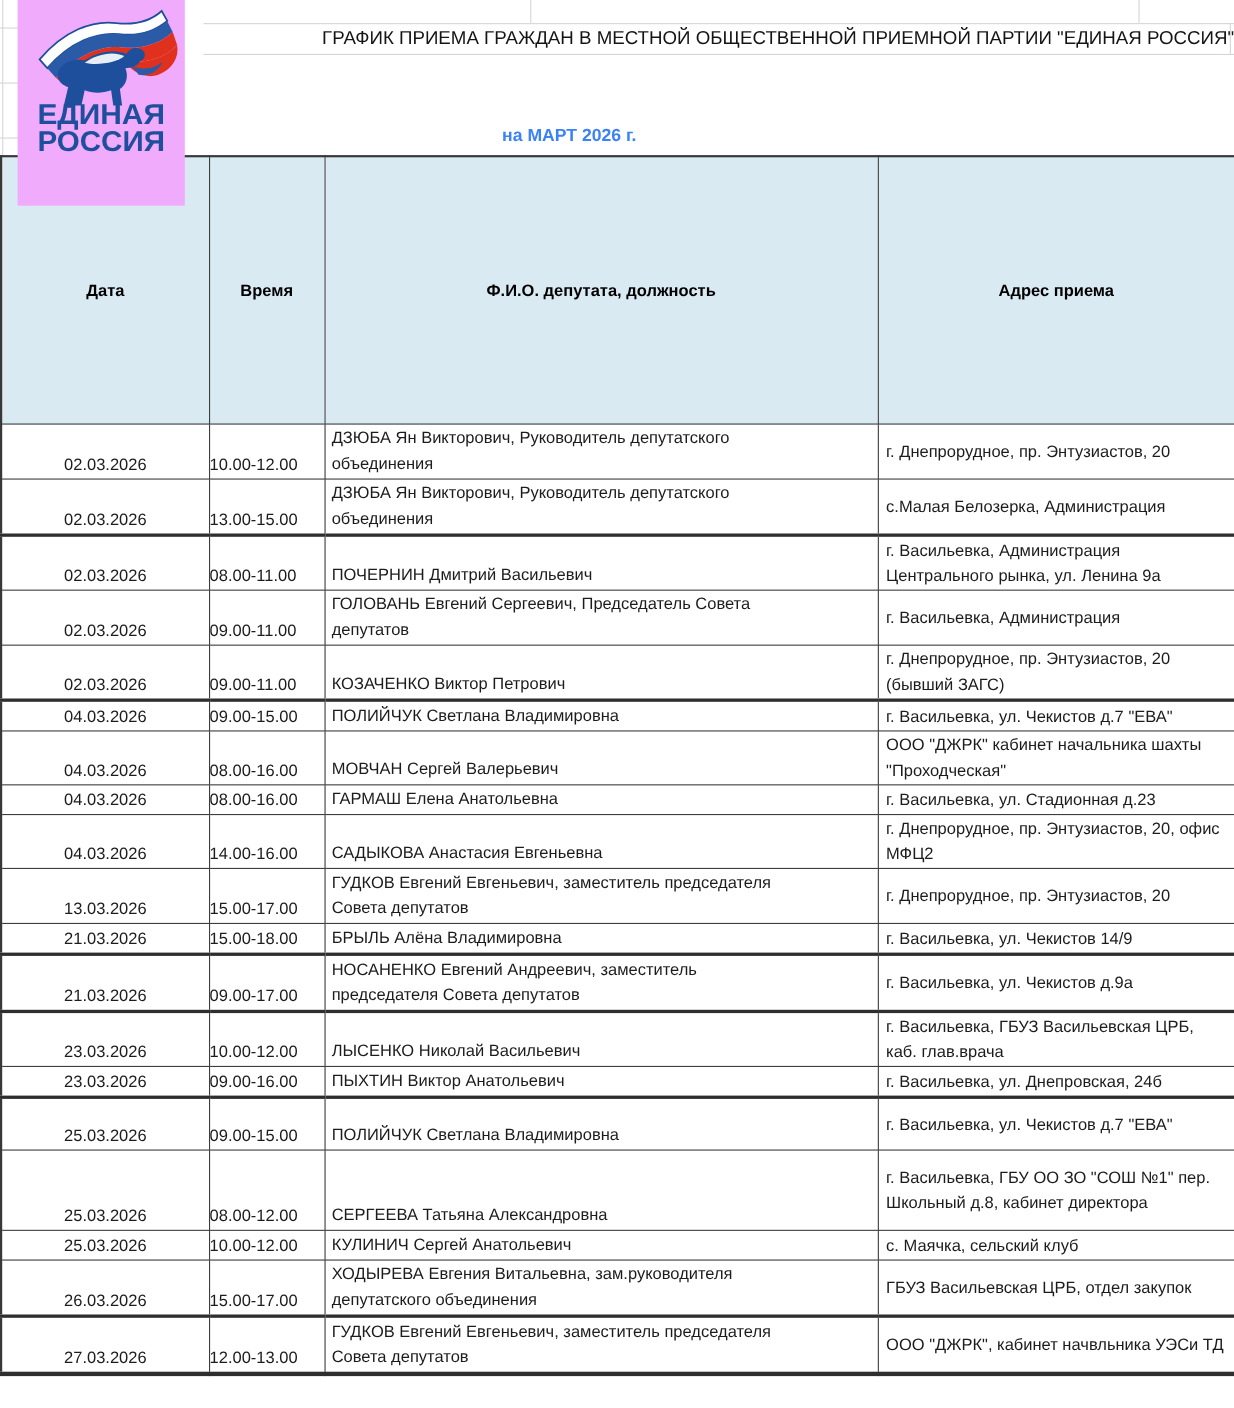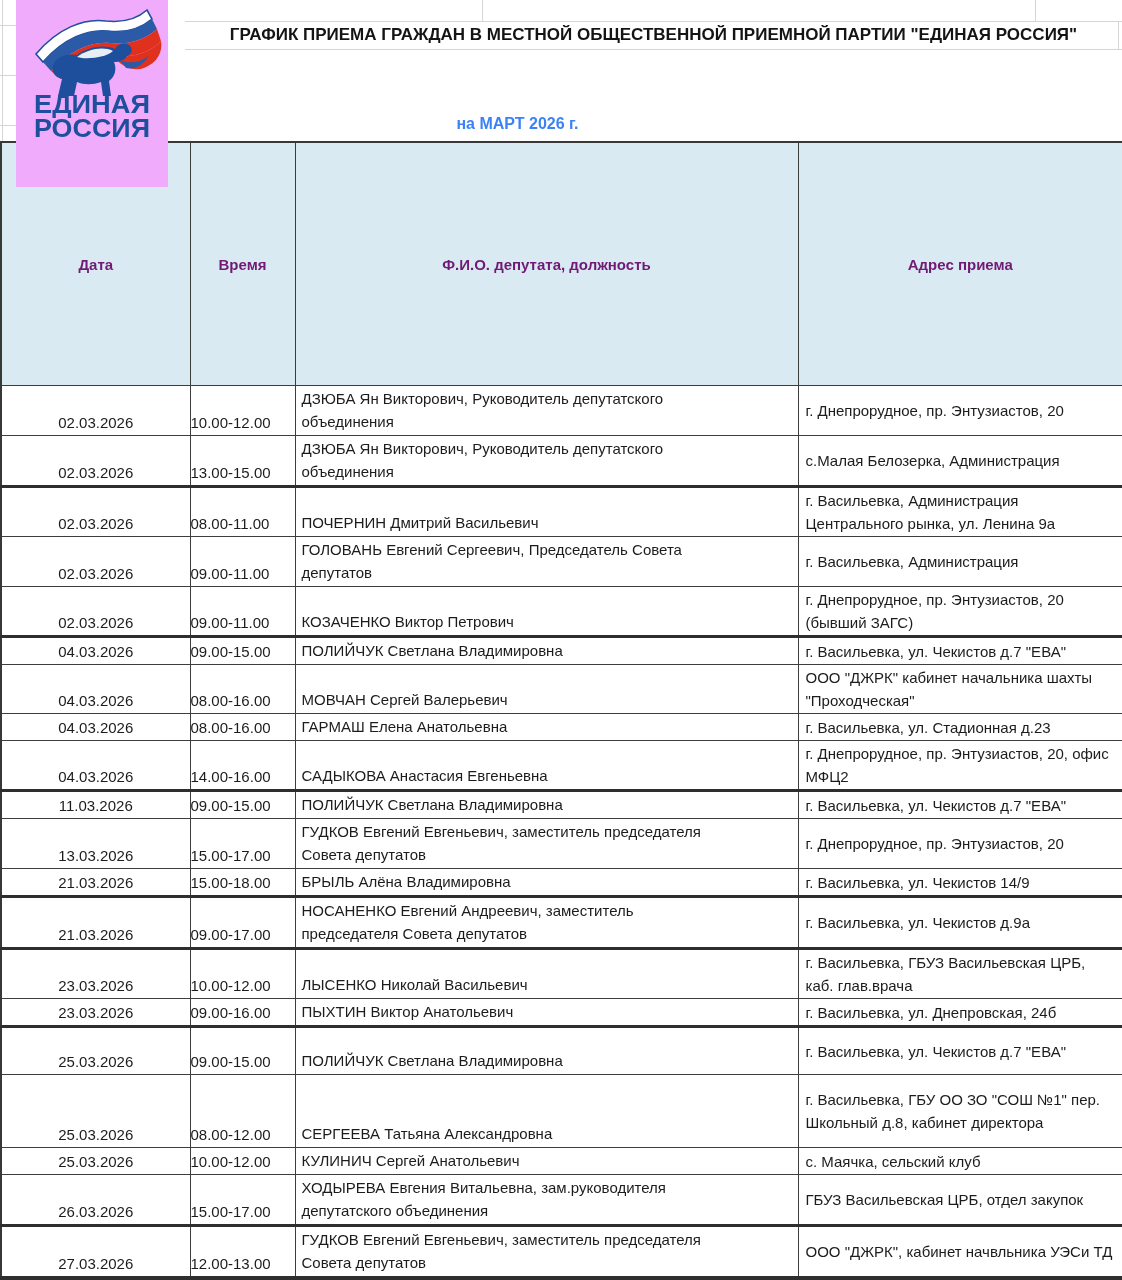--- a/index.html
+++ b/index.html
@@ -9,22 +9,22 @@
     font-family: "Liberation Sans", sans-serif;
     color: #1c1c1c;
     overflow: hidden;
     position: relative;
   }
   
   .gl { position: absolute; background: #d2d6d9; z-index: 1; }
 
   .title {
     position: absolute; left: 185px; top: 21px; width: 937px; height: 28px;
-    line-height: 28px; text-align: center;
-    font-size: 17px; font-weight: bold; color: #141414;
+    line-height: 28px; text-align: right;
+    font-size: 17px; font-weight: normal; color: #141414;
     z-index: 2; white-space: nowrap;
   }
   .subtitle {
     position: absolute; left: 0; top: 110px; width: 1035px; height: 28px;
     line-height: 28px; text-align: center;
     font-size: 16px; font-weight: bold; color: #3b82f6;
     z-index: 2;
   }
 
   table.schedule {
@@ -38,21 +38,21 @@
     border: 1px solid #3d3d3d;
     font-size: 15px;
     overflow: hidden;
   }
   .schedule thead th {
     background: #daeaf2;
     height: 240px;
     font-weight: bold;
     text-align: center;
     vertical-align: middle;
-    color: #701a75;
+    color: #000000;
   }
   td.c-date  { vertical-align: bottom; text-align: center; padding: 0 2px 2px 2px; line-height: 21px; margin-top: 28px; }
   td.c-time  { vertical-align: bottom; padding: 0 2px 2px 0; line-height: 21px; }
   td.c-name  { vertical-align: bottom; text-align: left;  padding: 1px 66px 2px 6px; line-height: 23px; margin-top: 20px; }
   td.c-addr  { vertical-align: middle; text-align: left;  padding: 1px 8px 1px 7px;  line-height: 23px; }
   tr.heavy-top td { border-top: 3px solid #2e2e2e; }
 
   
   .logo {
     position: absolute; left: 16px; top: 0; width: 152px; height: 187px;
@@ -160,26 +160,20 @@
     <td class="c-time">08.00-16.00</td>
     <td class="c-name">ГАРМАШ Елена Анатольевна</td>
     <td class="c-addr">г. Васильевка, ул. Стадионная д.23</td>
   </tr>
       <tr style="height: 47px;">
     <td class="c-date">04.03.2026</td>
     <td class="c-time">14.00-16.00</td>
     <td class="c-name">САДЫКОВА Анастасия Евгеньевна</td>
     <td class="c-addr">г. Днепрорудное, пр. Энтузиастов, 20, офис МФЦ2</td>
   </tr>
-      <tr class="heavy-top" style="height: 23px;">
-    <td class="c-date">11.03.2026</td>
-    <td class="c-time">09.00-15.00</td>
-    <td class="c-name">ПОЛИЙЧУК Светлана Владимировна</td>
-    <td class="c-addr">г. Васильевка, ул. Чекистов д.7 "ЕВА"</td>
-  </tr>
       <tr style="height: 47px;">
     <td class="c-date">13.03.2026</td>
     <td class="c-time">15.00-17.00</td>
     <td class="c-name">ГУДКОВ Евгений Евгеньевич, заместитель председателя Совета депутатов</td>
     <td class="c-addr">г. Днепрорудное, пр. Энтузиастов, 20</td>
   </tr>
       <tr style="height: 24px;">
     <td class="c-date">21.03.2026</td>
     <td class="c-time">15.00-18.00</td>
     <td class="c-name">БРЫЛЬ Алёна Владимировна</td>

